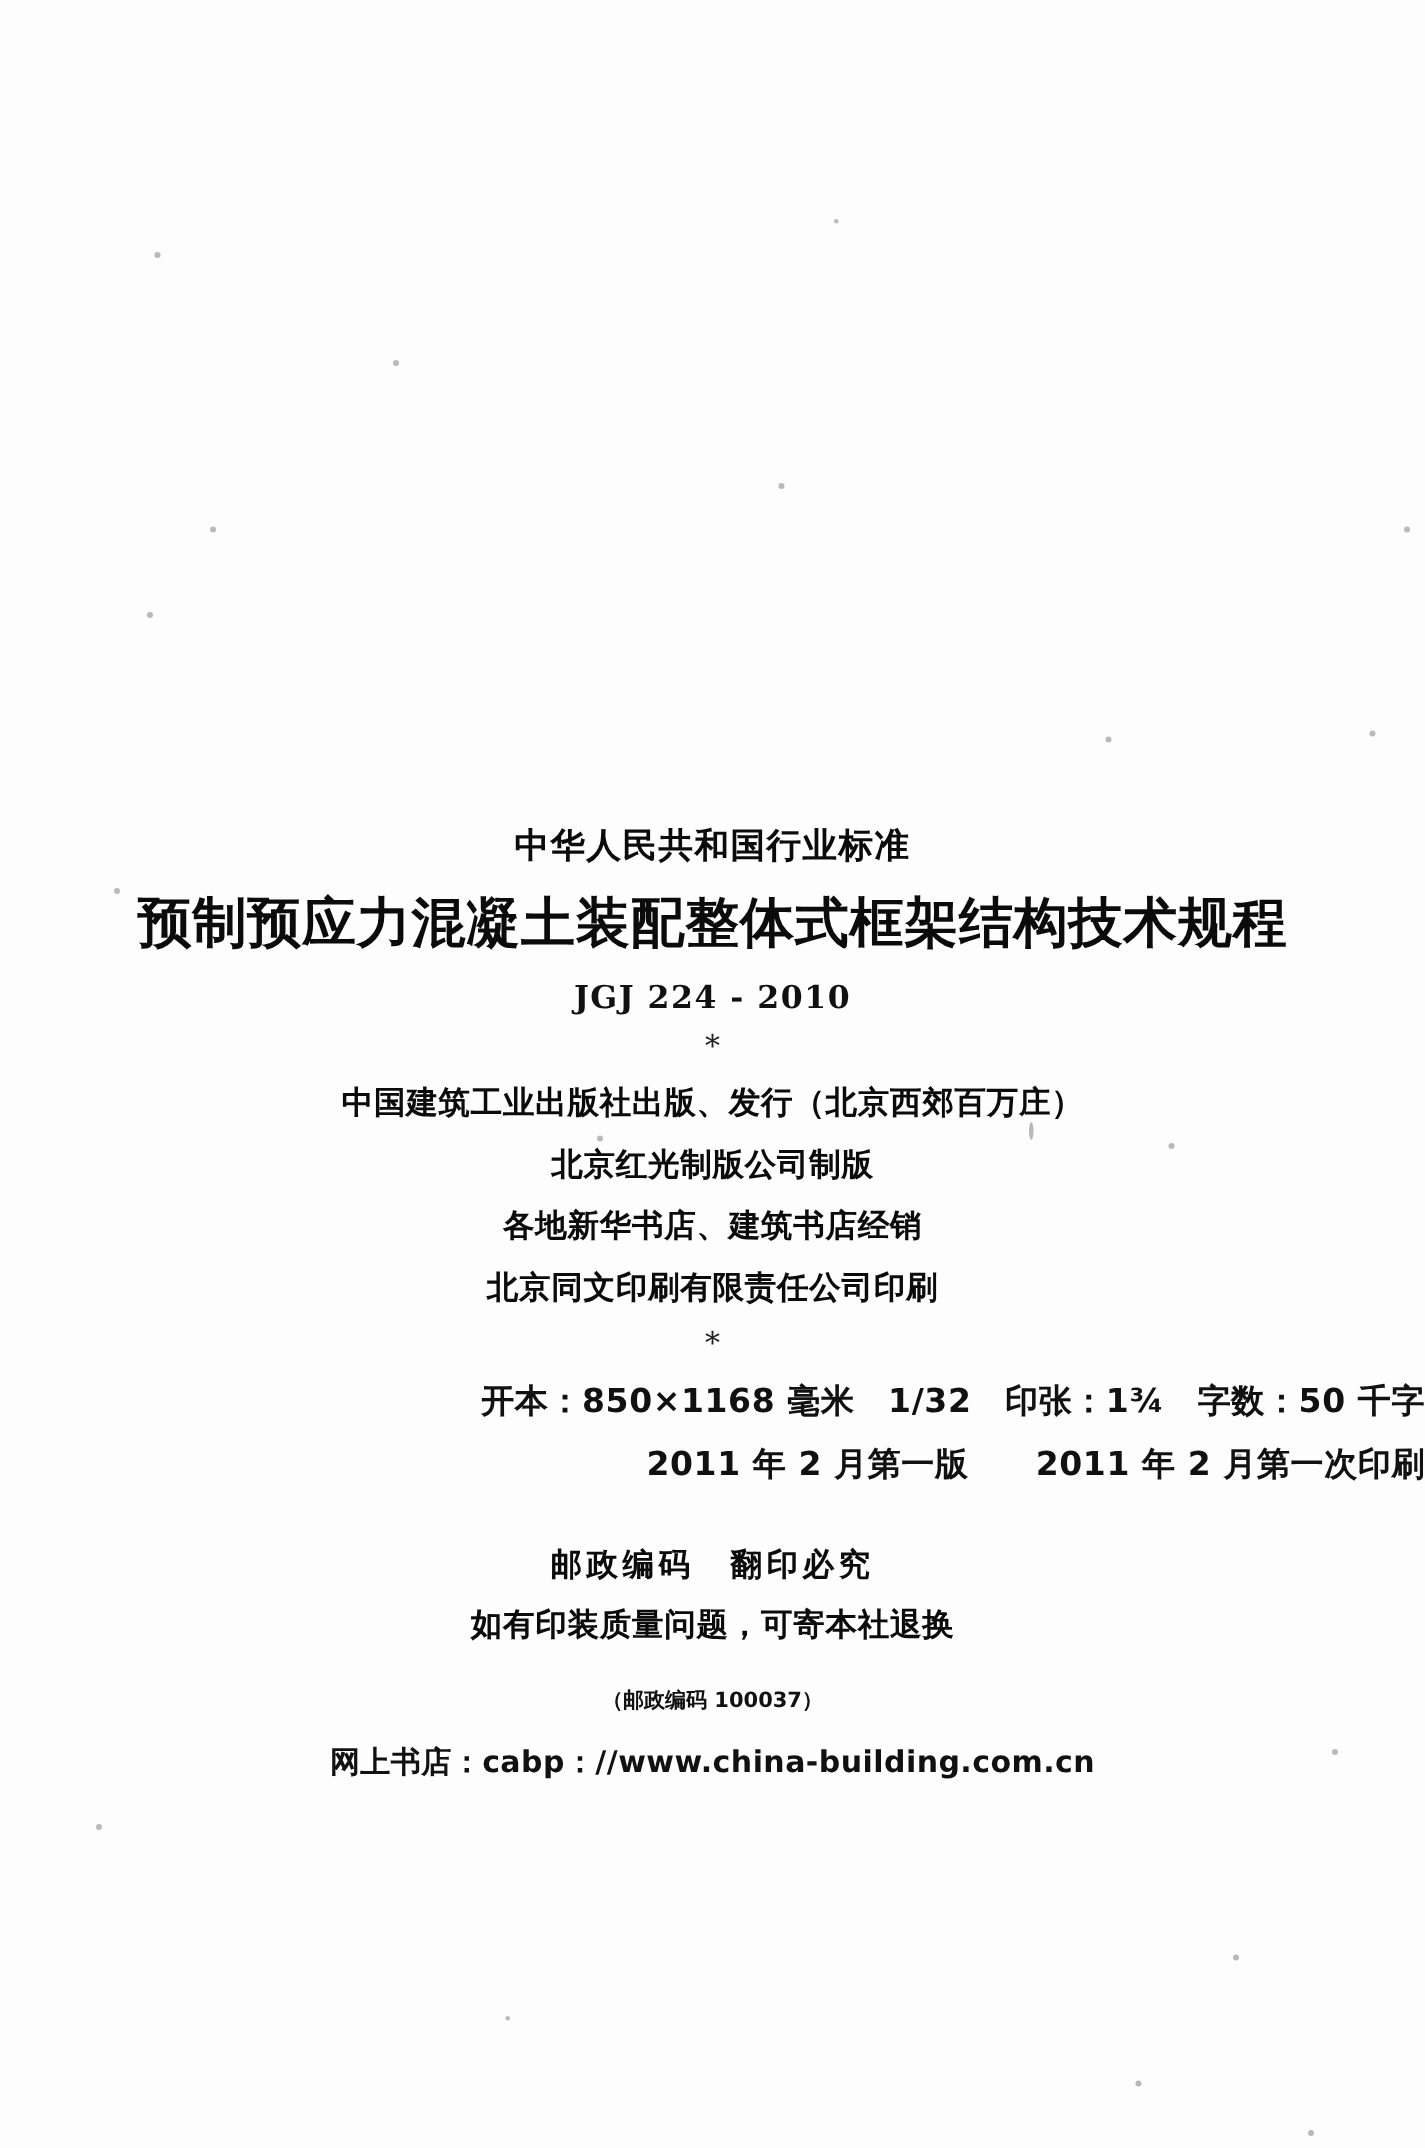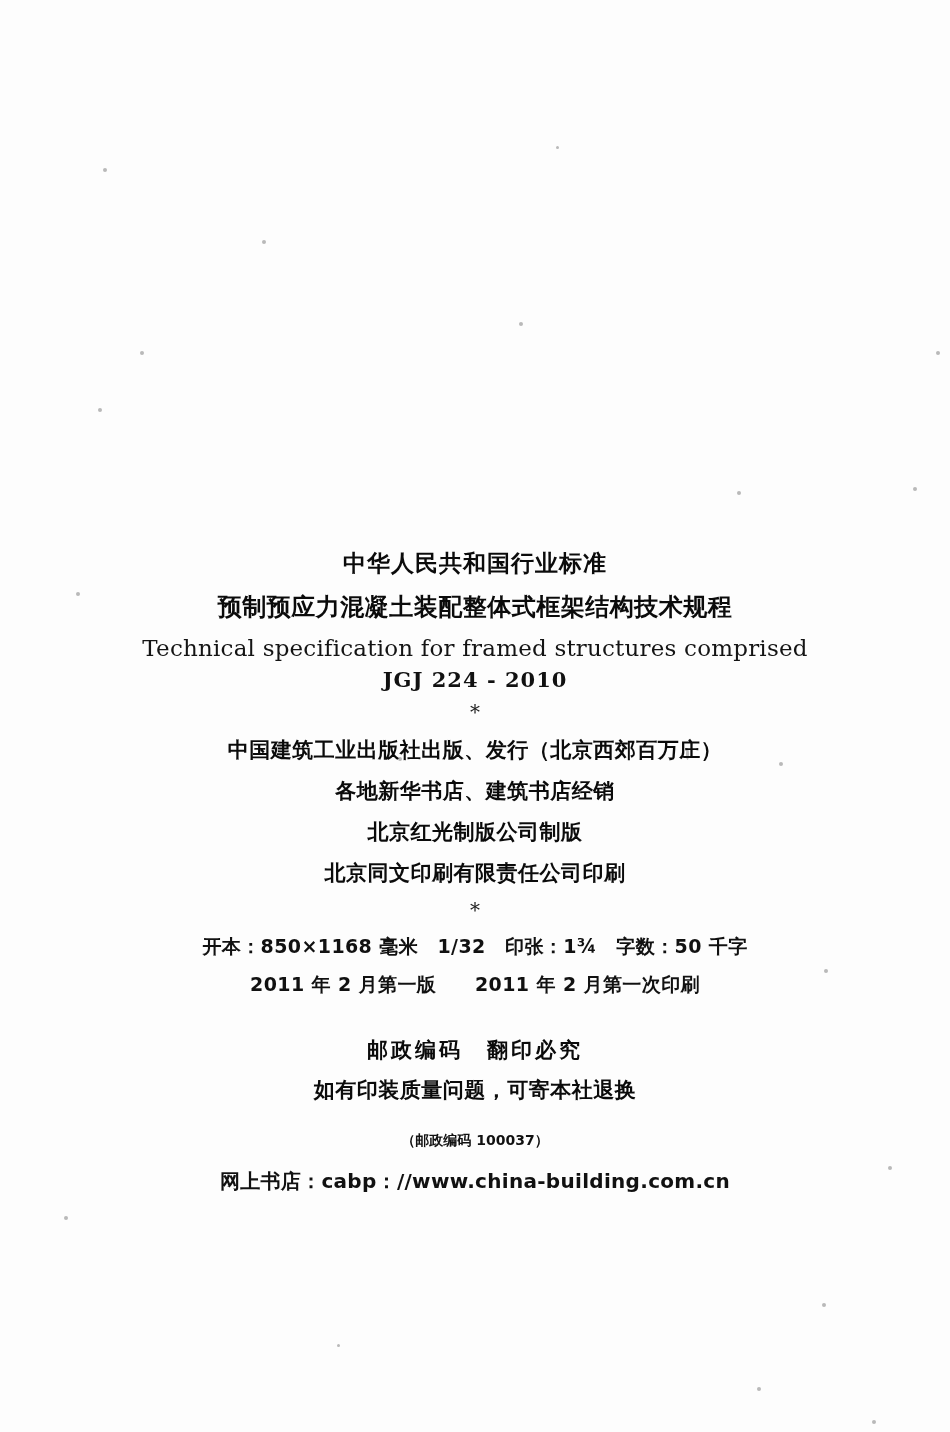--- a/index.html
+++ b/index.html
@@ -43,21 +43,21 @@
     color: #0b0b0b;
   }
 
   .std-org {
     font-size: 23px;
     letter-spacing: 1px;
     margin-bottom: 12px;
   }
 
   .title-cn {
-    font-size: 24px;
+    font-size: 36px;
     letter-spacing: 0.5px;
     margin-bottom: 12px;
   }
 
   .title-en1, .title-en2 {
     font-family: "DejaVu Serif", serif;
     font-size: 23px;
     letter-spacing: 0.2px;
     margin-bottom: 6px;
     color: #141414;
@@ -81,23 +81,24 @@
 
   .pub-line {
     font-size: 21px;
     letter-spacing: 0.5px;
     margin-bottom: 13px;
   }
 
   .spec-line {
     font-family: "DejaVu Sans", sans-serif;
     font-weight: bold;
-    font-size: 19px;
+    font-size: 22px;
     letter-spacing: 0.4px;
     margin-bottom: 12px;
+    text-align: right;
   }
   .gap-md { height: 26px; }
 
   .isbn-line {
     font-family: "DejaVu Sans", sans-serif;
     font-weight: bold;
     font-size: 20px;
     letter-spacing: 0.8px;
     margin-bottom: 12px;
   }
@@ -154,32 +155,31 @@
   <div class="speck" style="left:872px;top:1420px;width:4px;height:4px;"></div>
   <div class="speck" style="left:556px;top:146px;width:3px;height:3px;"></div>
   <div class="speck" style="left:337px;top:1344px;width:3px;height:3px;"></div>
 
   <div class="colophon">
 
     <span class="line cn std-org">中华人民共和国行业标准</span>
 
     <span class="line cn title-cn">预制预应力混凝土装配整体式框架结构技术规程</span>
 
-    <span class="line title-en1">Technical specification for framed structures comprised</span>
 
 
     <span class="line std-code">JGJ 224 - 2010</span>
 
     <span class="line aster">*</span>
 
     <span class="line cn pub-line">中国建筑工业出版社出版、发行（北京西郊百万庄）</span>
 
+    <span class="line cn pub-line">北京红光制版公司制版</span>
+
     <span class="line cn pub-line">各地新华书店、建筑书店经销</span>
-
-    <span class="line cn pub-line">北京红光制版公司制版</span>
 
     <span class="line cn pub-line">北京同文印刷有限责任公司印刷</span>
 
     <span class="line aster">*</span>
 
     <span class="line spec-line">开本：850×1168 毫米　1/32　印张：1¾　字数：50 千字</span>
 
     <span class="line spec-line">2011 年 2 月第一版　　2011 年 2 月第一次印刷</span>
 
     <div class="gap-md"></div>

